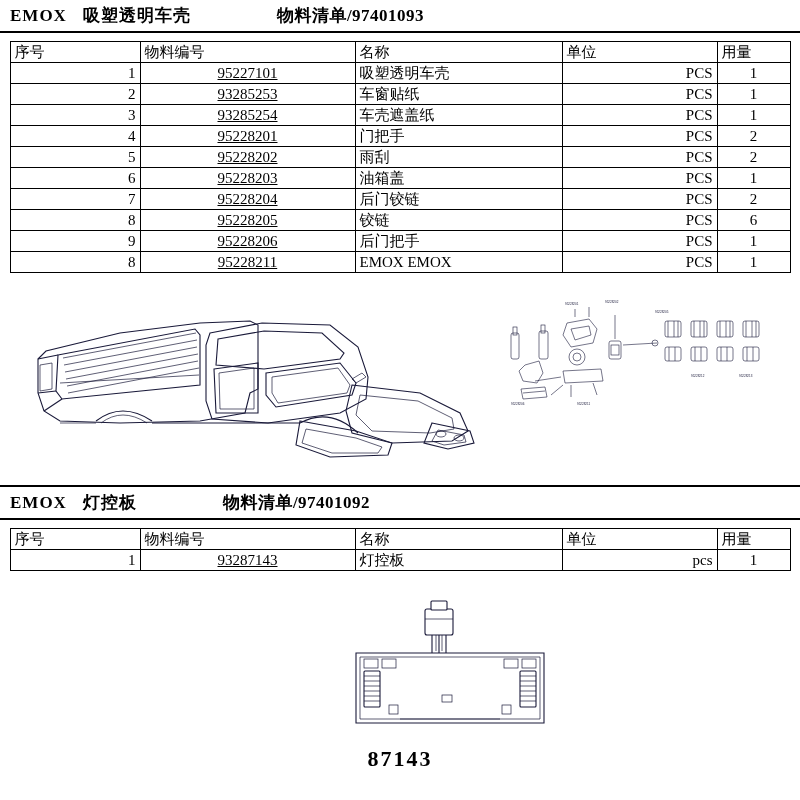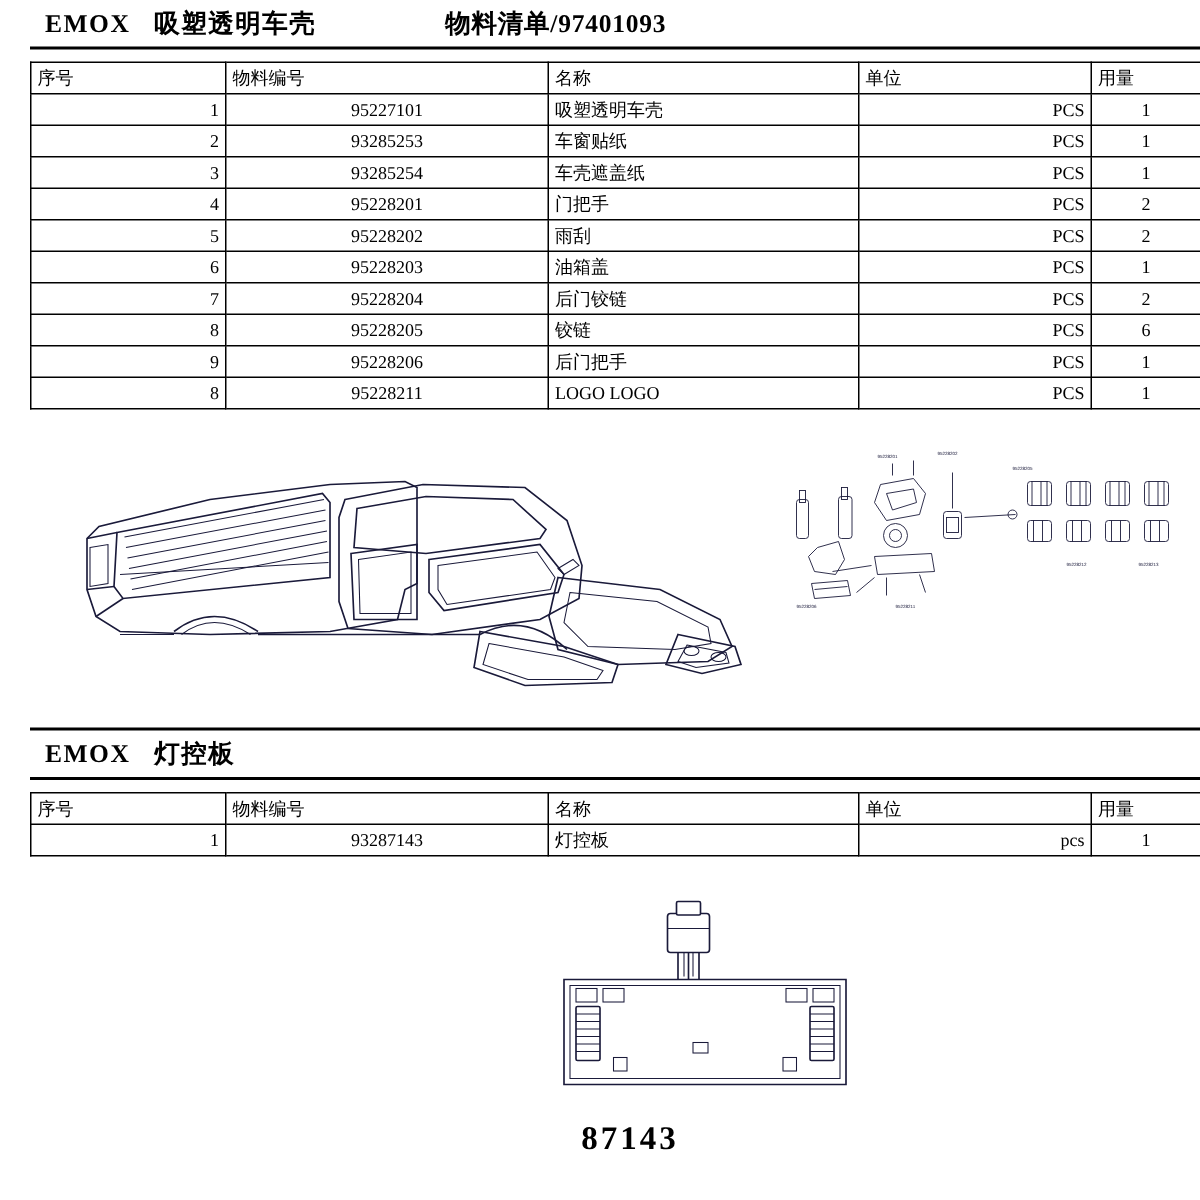--- a/index.html
+++ b/index.html
@@ -13,21 +13,20 @@
     font-family: "Liberation Serif", serif;
     color: #000;
     overflow: hidden;
     position: relative;
   }
   .page {
     width: 800px;
     height: 608px;
     position: relative;
     box-sizing: border-box;
-    padding-left: 20px;
   }
 
   
   .section-header {
     display: flex;
     align-items: baseline;
     padding: 4px 0 4px 10px;
     font-weight: bold;
     letter-spacing: 0.5px;
   }
@@ -55,21 +54,21 @@
     border-top: 2px solid #000;
     margin: 0;
   }
 
   
   table.bom {
     border-collapse: collapse;
     width: 780px;
     margin: 8px auto 0 auto;
     table-layout: fixed;
-    font-size: 12px;
+    font-size: 15px;
   }
   table.bom th, table.bom td {
     border: 1px solid #000;
     height: 20px;
     padding: 0 4px;
     font-weight: normal;
     line-height: 19px;
     white-space: nowrap;
     overflow: hidden;
   }
@@ -78,21 +77,21 @@
     font-weight: normal;
   }
   col.c-idx { width: 130px; }
   col.c-code { width: 215px; }
   col.c-name { width: 207px; }
   col.c-unit { width: 155px; }
   col.c-qty  { width: 73px; }
 
   td.num { text-align: right; padding-right: 8px; }
   td.qty { text-align: center; }
-  td.code { text-align: center; }
+  td.code { text-align: center; text-decoration: underline; }
   td.nm { text-align: left; padding-left: 6px; }
   td.unit { text-align: right; padding-left: 6px; }
 
   
   .figure-area {
     position: relative;
     width: 800px;
   }
   .fig1 { height: 212px; }
   .fig2 { height: 215px; }
@@ -201,21 +200,21 @@
       <tr>
         <td class="num">9</td>
         <td class="code">95228206</td>
         <td class="nm">后门把手</td>
         <td class="unit">PCS</td>
         <td class="qty">1</td>
       </tr>
       <tr>
         <td class="num">8</td>
         <td class="code">95228211</td>
-        <td class="nm">LOGO LOGO</td>
+        <td class="nm">EMOX EMOX</td>
         <td class="unit">PCS</td>
         <td class="qty">1</td>
       </tr>
     </tbody>
   </table>
 
   <div class="figure-area fig1">
     <svg width="800" height="212" viewBox="0 0 800 212">
       <g>
 
@@ -330,20 +329,21 @@
         </g>
       </g>
     </svg>
   </div>
 
   <hr class="rule">
 
   <div class="section-header">
     <span class="brand">EMOX</span>
     <span class="sec-title">灯控板</span>
+    <span class="doc-no">物料清单/97401092</span>
   </div>
   <hr class="rule">
 
   <table class="bom">
     <colgroup>
       <col class="c-idx">
         <col class="c-code">
         <col class="c-name">
         <col class="c-unit">
         <col class="c-qty">

